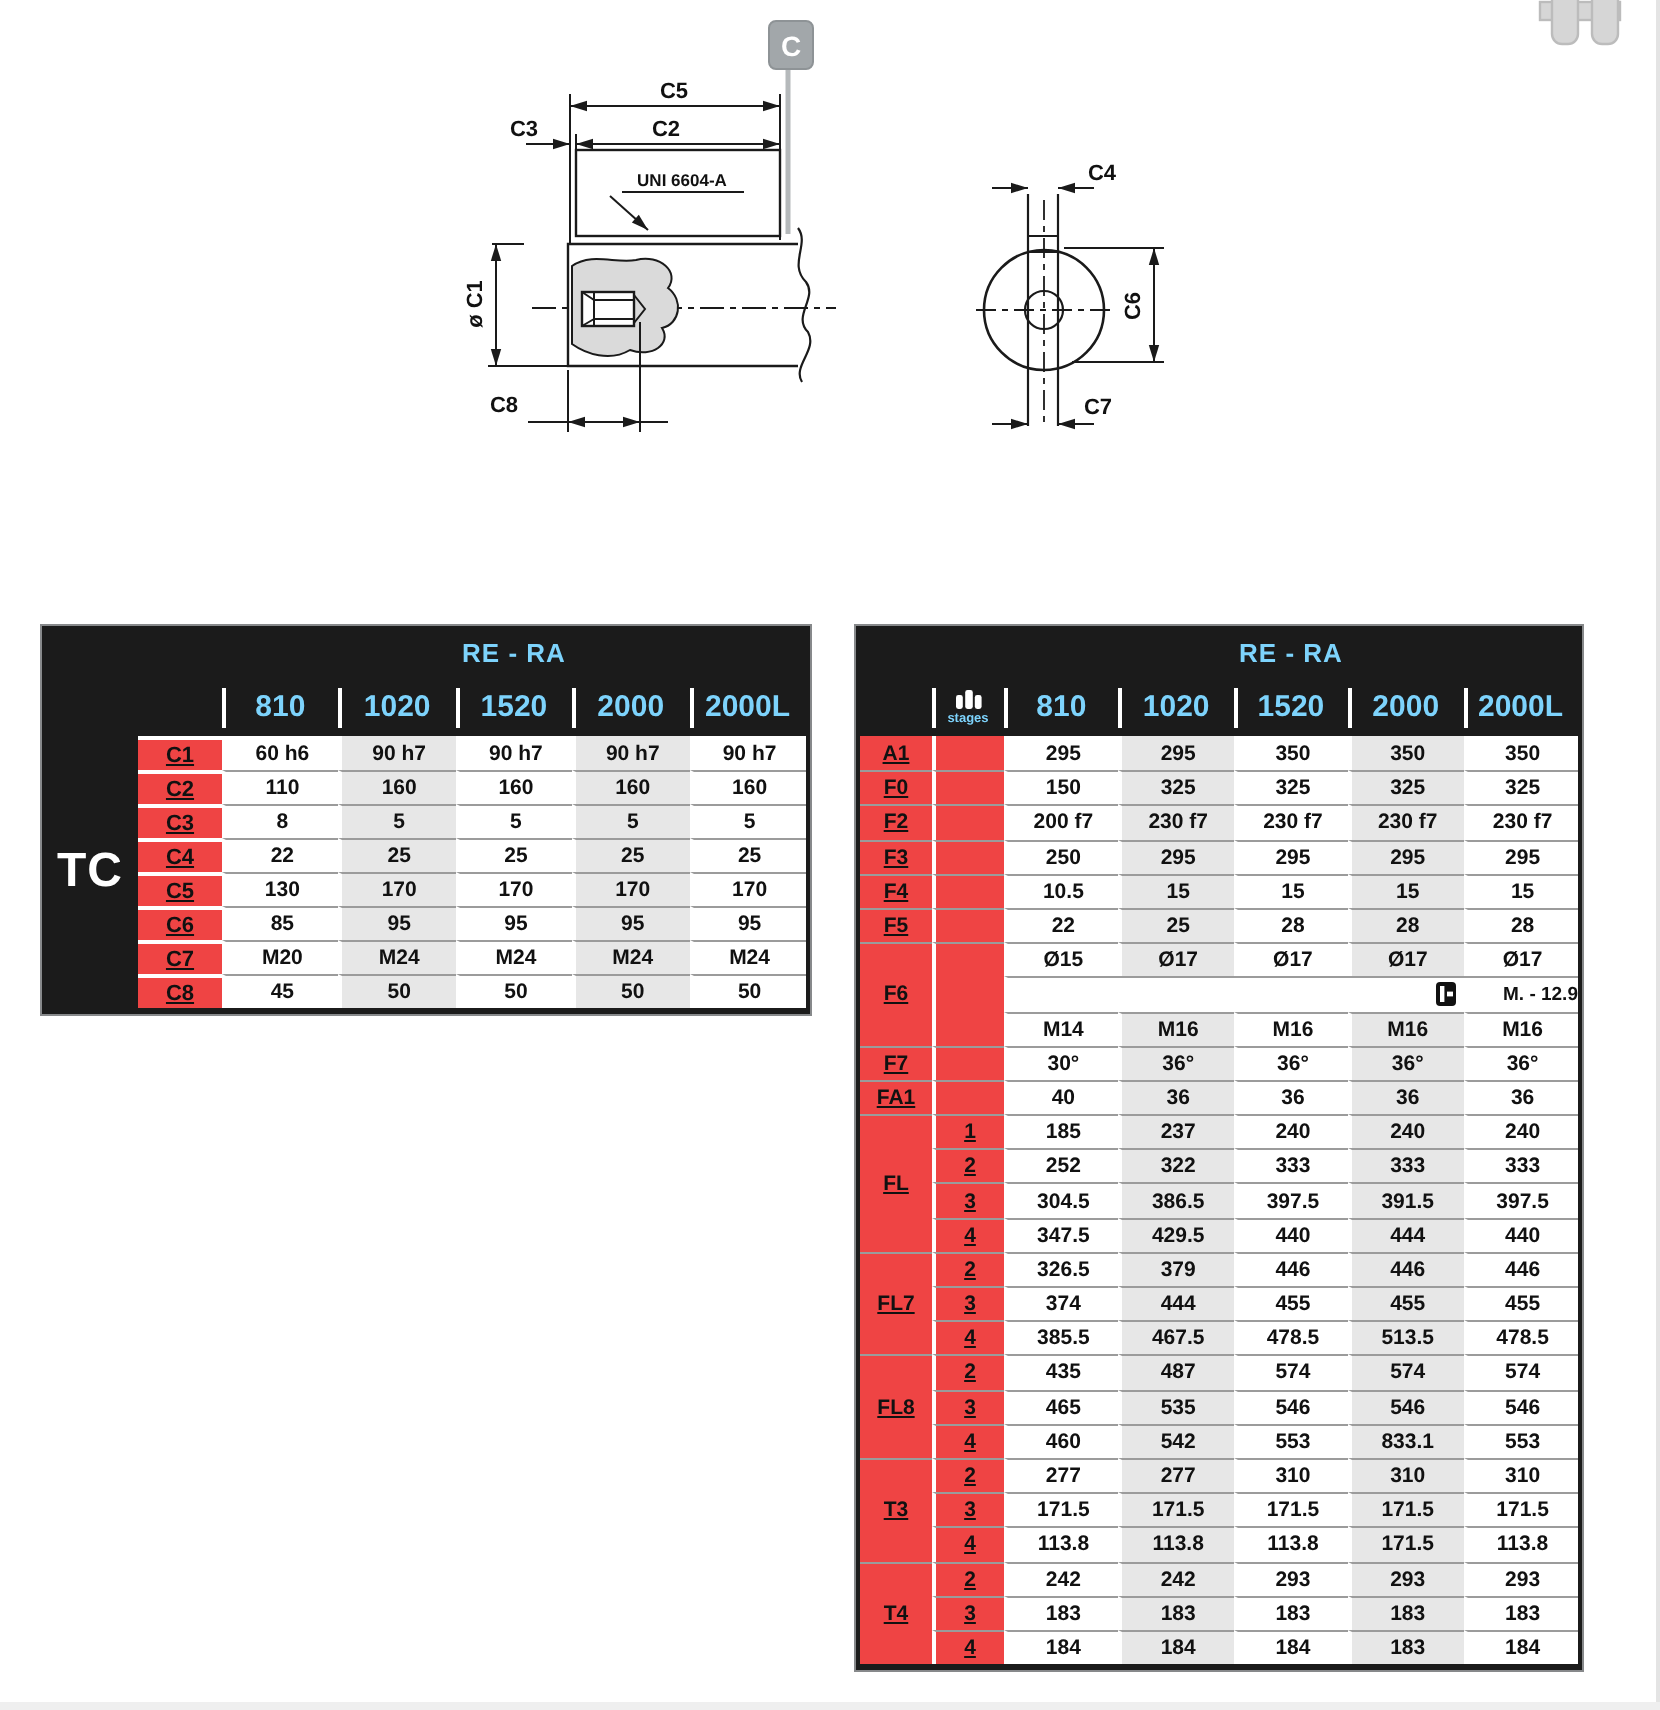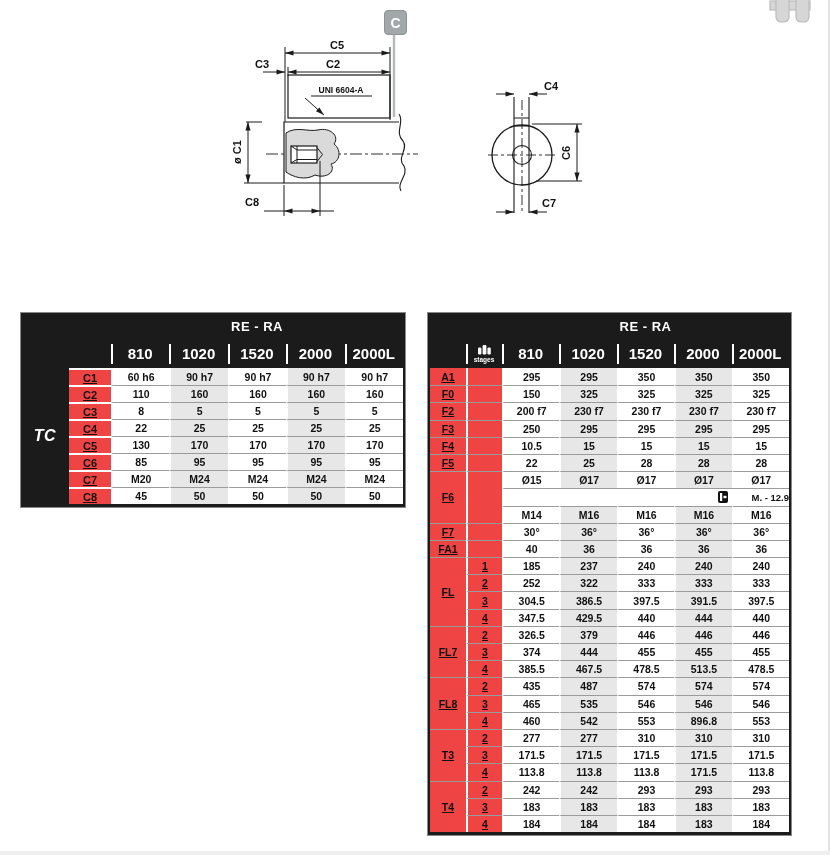--- a/index.html
+++ b/index.html
@@ -14,34 +14,34 @@
   #draw .small{font-size:8.5px;}
   .badge{position:absolute;left:384px;top:10px;width:21px;height:23px;background:#a2a7aa;
          border:1px solid #8e9396;border-radius:4px;color:#fff;font-weight:bold;font-size:14px;
          display:flex;align-items:center;justify-content:center;}
   
   .tbl{position:absolute;background:#1b1b1b;border:1px solid #87898b;box-sizing:border-box;}
   #tcTbl{left:20px;top:312px;width:386px;padding:0 2px 3px 0;}
   #dimTbl{left:427px;top:312px;width:365px;padding:0 2px 3px 2px;}
   table{border-collapse:separate;border-spacing:0;table-layout:fixed;width:100%;}
   th,td{padding:0;margin:0;box-sizing:border-box;font-weight:bold;}
-  thead th{color:#ffffff;background:transparent;text-align:center;vertical-align:middle;}
+  thead th{color:#7dd3fc;background:transparent;text-align:center;vertical-align:middle;}
   .hdr1{height:26px;font-size:13px;letter-spacing:.5px;}
   .hdr2{height:29px;font-size:15px;margin-left:11px;}
   th.tick{position:relative;}
   th.tick::before{content:'';position:absolute;left:0;top:5px;height:20px;width:2px;background:#fff;}
   th.stages{font-size:6.5px;line-height:7px;}
   tbody td{height:17px;text-align:center;vertical-align:middle;font-size:10.5px;color:#111;
            background:#fff;border-top:1.5px solid #9b9b9b;}
   #dimTbl tbody td{height:17.2px;}
   tbody tr:first-child td{border-top:none;}
   td.lab,td.stage{background:#ef4444;text-decoration:underline;}
   td.stage,td.d,td.note{border-left:2px solid #fff;}
   td.c1,td.c3{background:#e7e7e7;}
-  td.tcc{background:#1b1b1b;color:#fff;font-size:16px;letter-spacing:.5px;border-top:none;font-style:italic;}
+  td.tcc{background:#1b1b1b;color:#fff;font-size:24px;letter-spacing:.5px;border-top:none;}
   #tcTbl td.lab{border-top:2px solid #fff;font-size:11px;}
   td.note{background:#fff;}
   .noteWrap{display:flex;align-items:center;justify-content:flex-end;gap:24px;}
   .noteWrap span{font-size:9.5px;font-weight:bold;color:#111;}
 </style>
 </head>
 <body>
 
 <svg id="draw" width="830" height="300" viewBox="0 0 830 300">
   <defs>
@@ -421,21 +421,21 @@
           <td class="d c1">535</td>
           <td class="d c2">546</td>
           <td class="d c3">546</td>
           <td class="d c4">546</td>
         </tr>
         <tr>
           <td class="stage">4</td>
           <td class="d c0">460</td>
           <td class="d c1">542</td>
           <td class="d c2">553</td>
-          <td class="d c3">896.8</td>
+          <td class="d c3">833.1</td>
           <td class="d c4">553</td>
         </tr>
         <tr>
           <td class="lab" rowspan="3">T3</td>
           <td class="stage">2</td>
           <td class="d c0">277</td>
           <td class="d c1">277</td>
           <td class="d c2">310</td>
           <td class="d c3">310</td>
           <td class="d c4">310</td>

